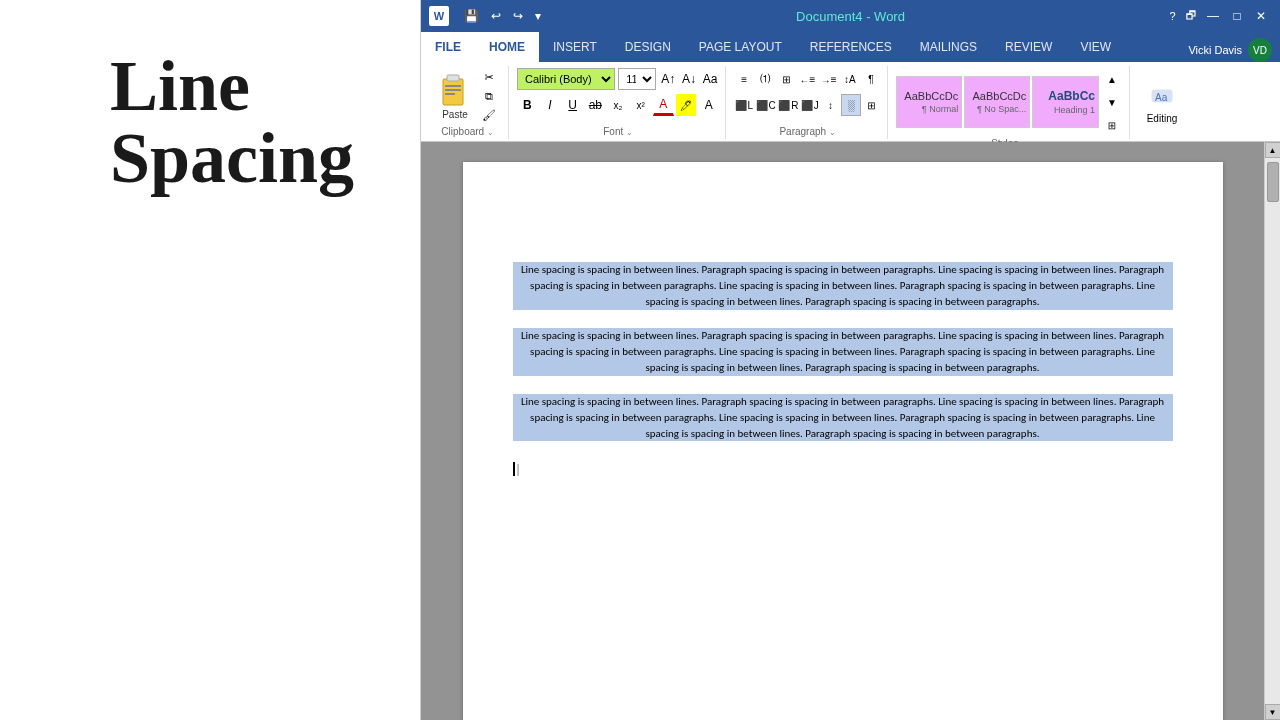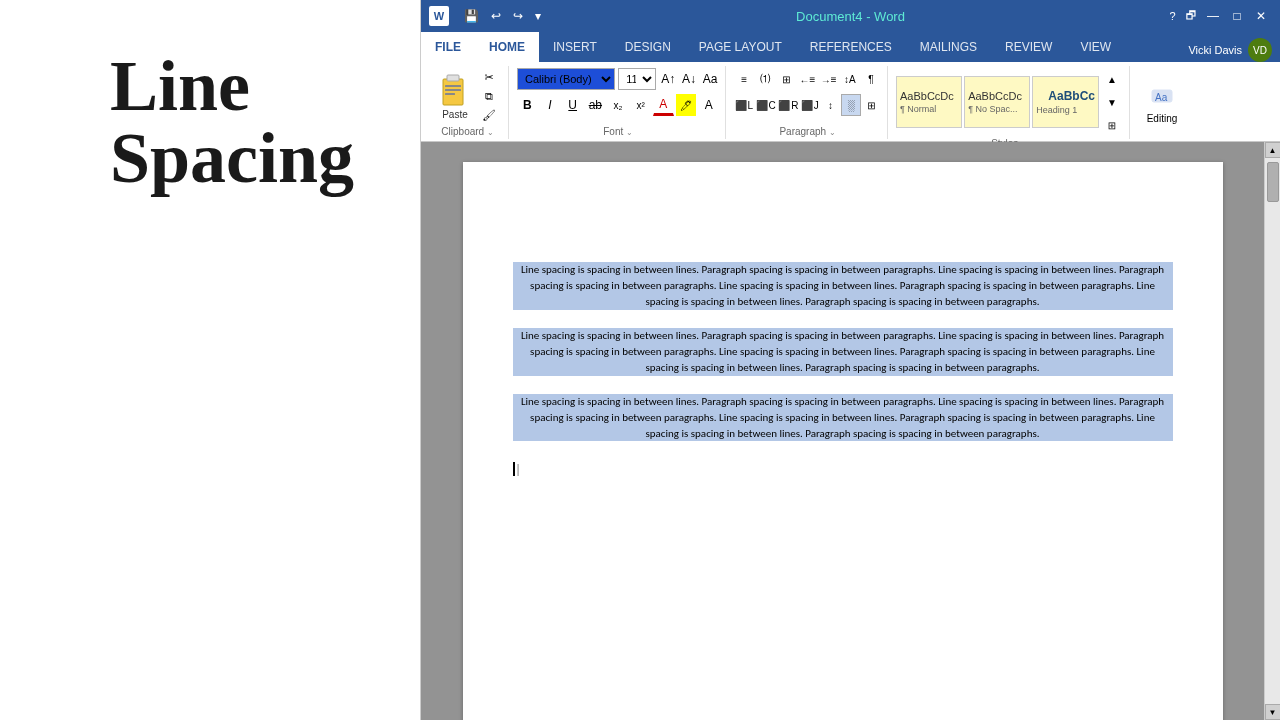--- a/index.html
+++ b/index.html
@@ -239,21 +239,21 @@
       gap: 3px;
       margin-bottom: 2px;
     }
 
     .font-selector {
       width: 110px;
       height: 22px;
       border: 1px solid #aaa;
       font-size: 11px;
       padding: 0 3px;
-      background: #1d4ed8;
+      background: #bef264;
     }
 
     .font-size-selector {
       width: 38px;
       height: 22px;
       border: 1px solid #aaa;
       font-size: 11px;
       padding: 0 3px;
       background: #fff;
     }
@@ -322,25 +322,25 @@
       gap: 2px;
     }
 
     .style-box {
       height: 52px;
       width: 68px;
       border: 1px solid #ccc;
       cursor: pointer;
       display: flex;
       flex-direction: column;
-      align-items: flex-start;
+      align-items: flex-end;
       justify-content: center;
       font-size: 9px;
       padding: 3px;
-      background: #fef9c3;
+      background: #f0abfc;
     }
 
     .style-box .style-preview {
       font-size: 11px;
       font-weight: normal;
       color: #333;
     }
 
     .style-box.heading .style-preview {
       font-size: 12px;
@@ -520,21 +520,21 @@
     <div class="ribbon-tab">INSERT</div>
     <div class="ribbon-tab">DESIGN</div>
     <div class="ribbon-tab">PAGE LAYOUT</div>
     <div class="ribbon-tab">REFERENCES</div>
     <div class="ribbon-tab">MAILINGS</div>
     <div class="ribbon-tab">REVIEW</div>
     <div class="ribbon-tab">VIEW</div>
     <div style="flex:1;"></div>
     <div style="display:flex;align-items:center;color:#fff;font-size:11px;padding:0 8px;gap:6px;margin-top:37px;">
       <span>Vicki Davis</span>
-      <div style="width:24px;height:24px;background:#4d7c0f;border-radius:50%;display:flex;align-items:center;justify-content:center;font-size:10px;color:#fff;">VD</div>
+      <div style="width:24px;height:24px;background:#15803d;border-radius:50%;display:flex;align-items:center;justify-content:center;font-size:10px;color:#fff;">VD</div>
     </div>
   </div>
 
   <div class="ribbon-content">
 
     <div class="ribbon-group clipboard-group">
       <div class="ribbon-group-inner">
         <div class="paste-btn">
 
           <svg width="32" height="36" viewBox="0 0 32 36">

